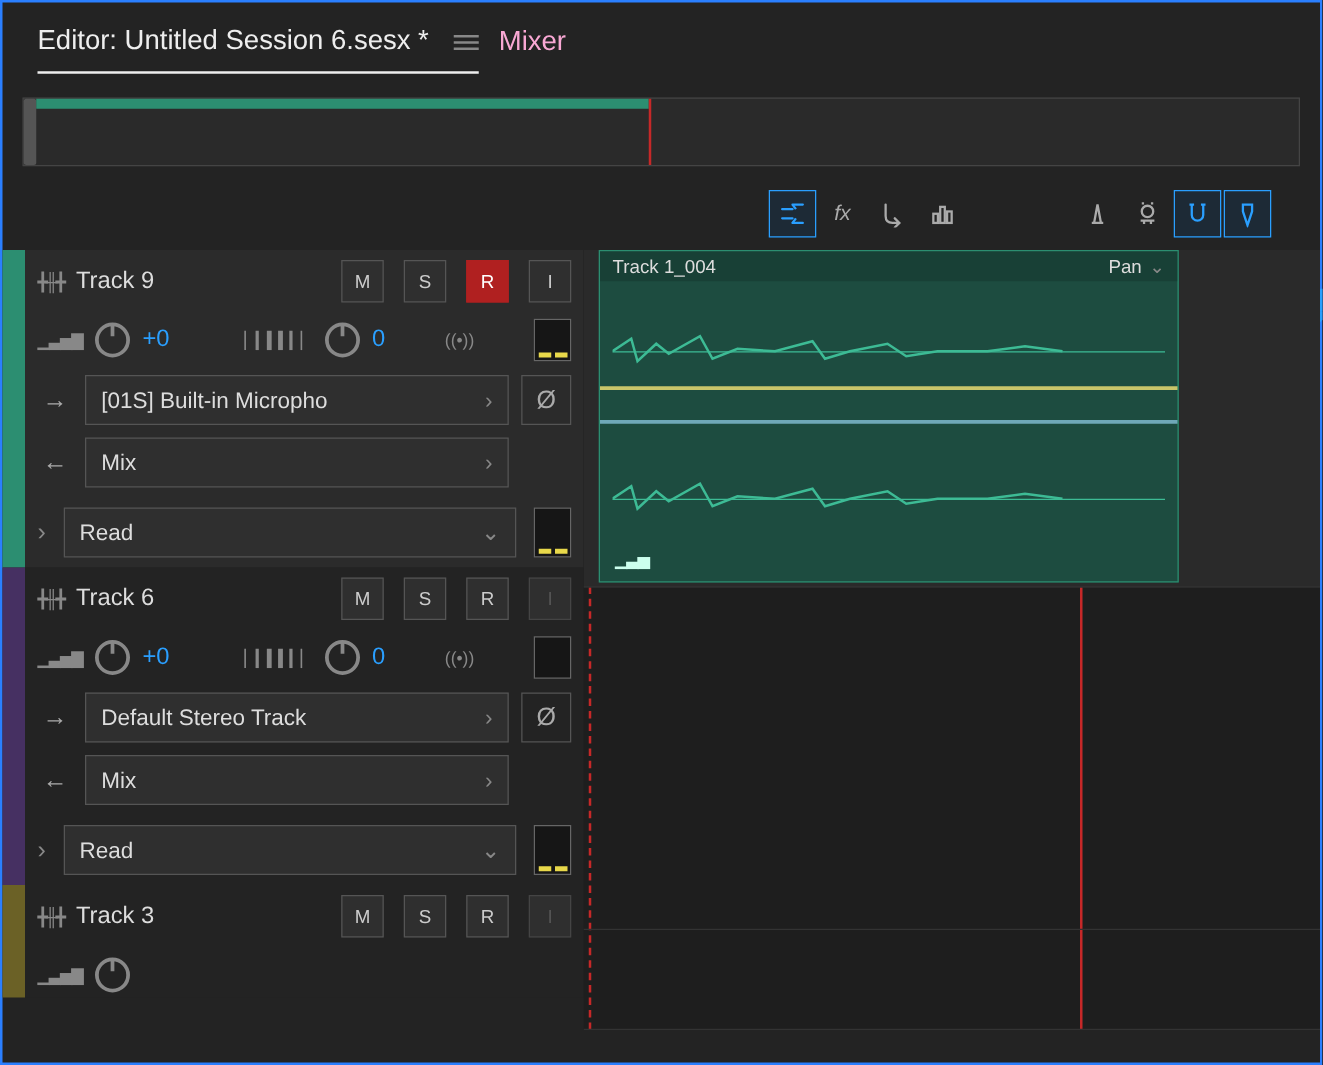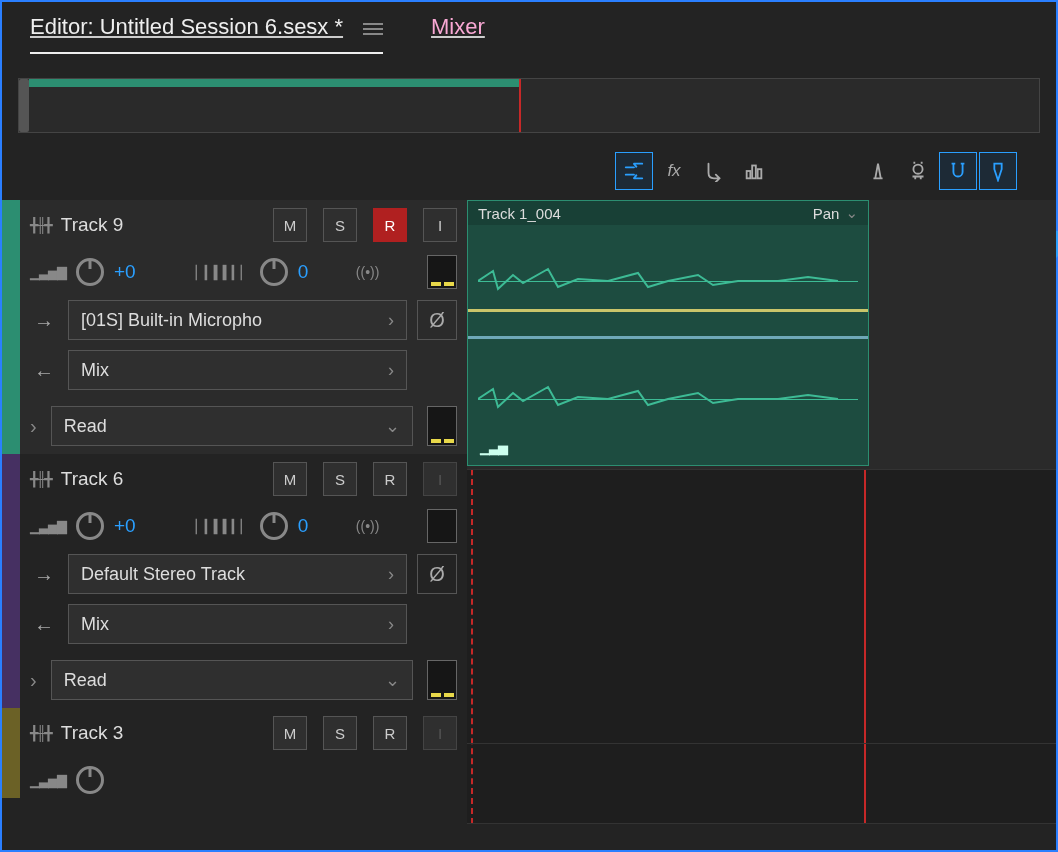--- a/index.html
+++ b/index.html
@@ -1,20 +1,20 @@
 <!DOCTYPE html>
 <html><head>
 <meta charset="utf-8">
 <style>
   * { box-sizing: border-box; margin: 0; padding: 0; font-family: -apple-system, BlinkMacSystemFont, "Segoe UI", sans-serif; }
   body { background:#1a1a1a; color:#ccc; width:1058px; height:852px; overflow:hidden; font-size:17px; }
   .panel { border:2px solid #2a7fff; width:1058px; height:852px; background:#232323; position:relative; }
 
   
-  .tabs { display:flex; align-items:flex-start; gap:48px; padding:12px 28px 0 28px; height:62px;text-decoration:underline; }
+  .tabs { display:flex; align-items:center; gap:16px; padding:12px 28px 0 28px; height:62px; }
   .tab { color:#f9a8d4; font-size:22px; padding-bottom:12px; cursor:pointer; display:flex; align-items:center; gap:20px;}
   .tab.active { color:#eee; border-bottom:2px solid #eee; }
   .menu-icon { width:20px; height:14px; display:inline-block; }
   .menu-icon span{display:block;height:2px;background:#888;margin:3px 0;}
 
   
   .overview-wrap { border:1px solid #444; margin:14px 16px 0 16px; height:55px; position:relative; background:#2a2a2a;}
   .overview-handle{position:absolute;left:0;top:0;bottom:0;width:10px;background:#555;border-radius:2px;}
   .overview-track{position:absolute;top:0;left:10px;height:8px;background:#2c8e71;width:490px;}
   .overview-play{position:absolute;top:0;bottom:0;left:500px;width:2px;background:#c62828;}
@@ -295,21 +295,21 @@
         </div>
       </div>
 
     </div>
 
     <div class="tracks-right">
       <div class="playline-dashed" style="left:4px;"></div>
       <div class="playline" style="left:397px;"></div>
 
       <div class="track-lane" style="background:#2a2a2a;">
-        <div class="clip" style="left:0;top:0;width:402px;height:266px;">
+        <div class="clip" style="left:12px;top:0;width:464px;height:266px;">
           <div class="clip-head">
             <span>Track 1_004</span>
             <span style="display:flex;align-items:center;">
               <span>Pan</span>
               <span class="chev">⌄</span>
             </span>
           </div>
           <div class="wave-line" style="top:80px;"></div>
           <div class="env-line" style="top:108px;background:#c9c56a;"></div>
           <div class="env-line" style="top:135px;background:#6fa8b8;"></div>

